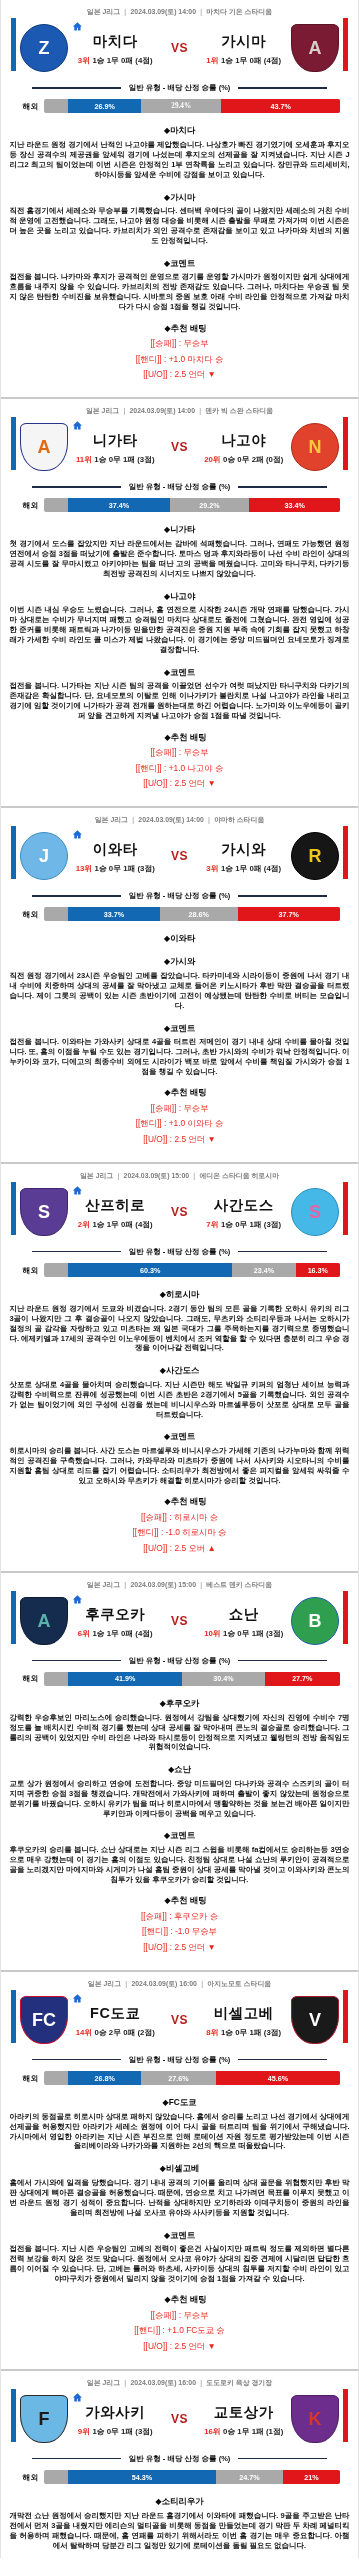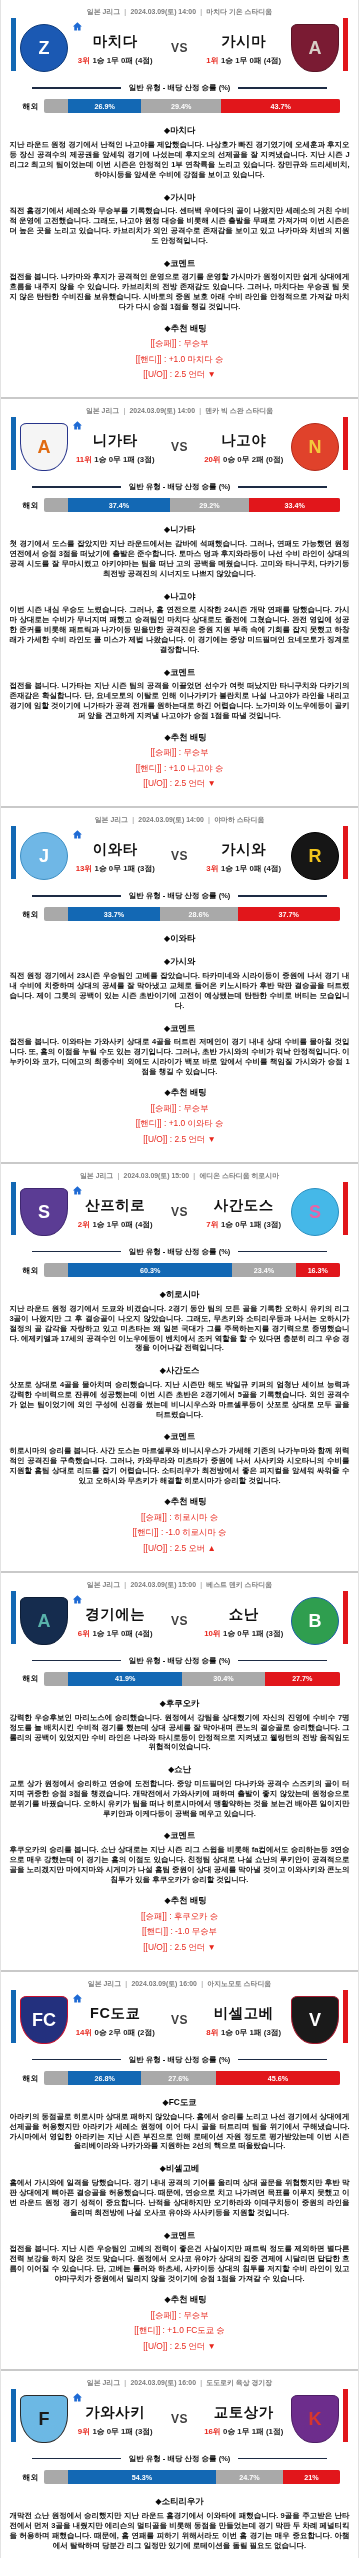--- a/index.html
+++ b/index.html
@@ -33,21 +33,21 @@
     font-size:18px;font-weight:bold;border:1.8px solid;box-sizing:border-box;
   }
   .logo-circle{border-radius:50%;}
   .logo-shield{border-radius:14% 14% 46% 46% / 10% 10% 58% 58%;}
   .team-block{display:flex;align-items:center;flex:1;}
   .team-info{flex:1;text-align:center;position:relative;padding-top:1.2px;}
   .home-icon{position:absolute;left:3.6px;top:-9.6px;width:10.8px;height:10.8px;}
   .team-name{font-size:14.4px;font-weight:bold;color:#111;letter-spacing:0.6px;}
   .team-record{font-size:7.8px;font-weight:bold;color:#222;margin-top:4.2px;}
   .team-record .rank{color:#e8281e;margin-right:2.4px;}
-  .vs{font-size:12px;font-weight:bold;color:#404040;flex:0 0 34px;text-align:center;letter-spacing:0.6px;}
+  .vs{font-size:12px;font-weight:bold;color:#b91c1c;flex:0 0 34px;text-align:center;letter-spacing:0.6px;}
 
   .odds-divider{display:flex;align-items:center;margin:7.2px 31px 0 31px;}
   .odds-divider .line{flex:1;height:1.2px;background:#1d2b44;}
   .odds-title{font-size:7.5px;font-weight:bold;color:#101010;margin:0 7.2px;white-space:nowrap;}
 
   .odds-row{display:flex;align-items:center;margin:6px 18px 0 21.6px;}
   .odds-source{font-size:7.8px;font-weight:bold;color:#101010;margin-right:6px;}
   .odds-bar{
     flex:1;height:14.4px;border-radius:2px;overflow:hidden;
     display:flex;background:#a9a9a9;padding-left:24px;
@@ -116,21 +116,21 @@
     <div class="odds-divider">
       <span class="line"></span>
       <span class="odds-title">일반 유형 - 배당 산정 승률 (%)</span>
       <span class="line"></span>
     </div>
 
     <div class="odds-row">
       <span class="odds-source">해외</span>
       <div class="odds-bar">
         <div class="seg seg-home" style="width: 26.9%;">26.9%</div>
-        <div class="seg seg-draw" style="width: 29.4%;">29.4%</div>
+        <div class="seg seg-draw" style="width: 29.4%; font-family: Liberation Serif, serif;">29.4%</div>
         <div class="seg seg-away" style="width: 43.7%;">43.7%</div>
       </div>
     </div>
 
     <div class="sections">
         <div class="sec-heading">◆마치다</div>
         <p class="sec-text">지난 라운드 원정 경기에서 난적인 나고야를 제압했습니다. 나상호가 빠진 경기였기에 오세훈과 후지오등 장신 공격수의 제공권을 앞세워 경기에 나섰는데 후지오의 선제골을 잘 지켜냈습니다. 지난 시즌 J리그2 최고의 팀이었는데 이번 시즌은 안정적인 1부 연착륙을 노리고 있습니다. 장민규와 드리세비치, 하야시등을 앞세운 수비에 강점을 보이고 있습니다.</p>
         <div class="sec-heading">◆가시마</div>
         <p class="sec-text">직전 홈경기에서 세레소와 무승부를 기록했습니다. 센터백 우에다의 골이 나왔지만 세레소의 거친 수비적 운영에 고전했습니다. 그래도, 나고야 원정 대승을 비롯해 시즌 출발을 무패로 가져가며 이번 시즌은 더 높은 곳을 노리고 있습니다. 카브리치가 외인 공격수로 존재감을 보이고 있고 나카마와 치넨의 지원도 안정적입니다.</p>
         <div class="sec-heading">◆코멘트</div>
@@ -361,21 +361,21 @@
       <span>일본 J리그</span><span class="sep">|</span><span>2024.03.09(토) 15:00</span><span class="sep">|</span><span>베스트 덴키 스타디움</span>
     </div>
 
     <div class="teams-row">
       <div class="team-block">
         <div class="team-logo logo-shield" style="background: rgb(21, 44, 78); color: rgb(89, 179, 171); border-color: rgb(13, 29, 54);">A</div>
         <div class="team-info">
           <svg class="home-icon" viewBox="0 0 24 24">
               <path d="M12 3 2 12h3v9h6v-6h2v6h6v-9h3z" fill="#1e6ad4"></path>
             </svg>
-          <div class="team-name">경기에는</div>
+          <div class="team-name">후쿠오카</div>
           <div class="team-record">
             <span class="rank">6위</span><span>1승 1무 0패 (4점)</span>
           </div>
         </div>
       </div>
 
       <div class="vs">VS</div>
 
       <div class="team-block">
         <div class="team-info">

